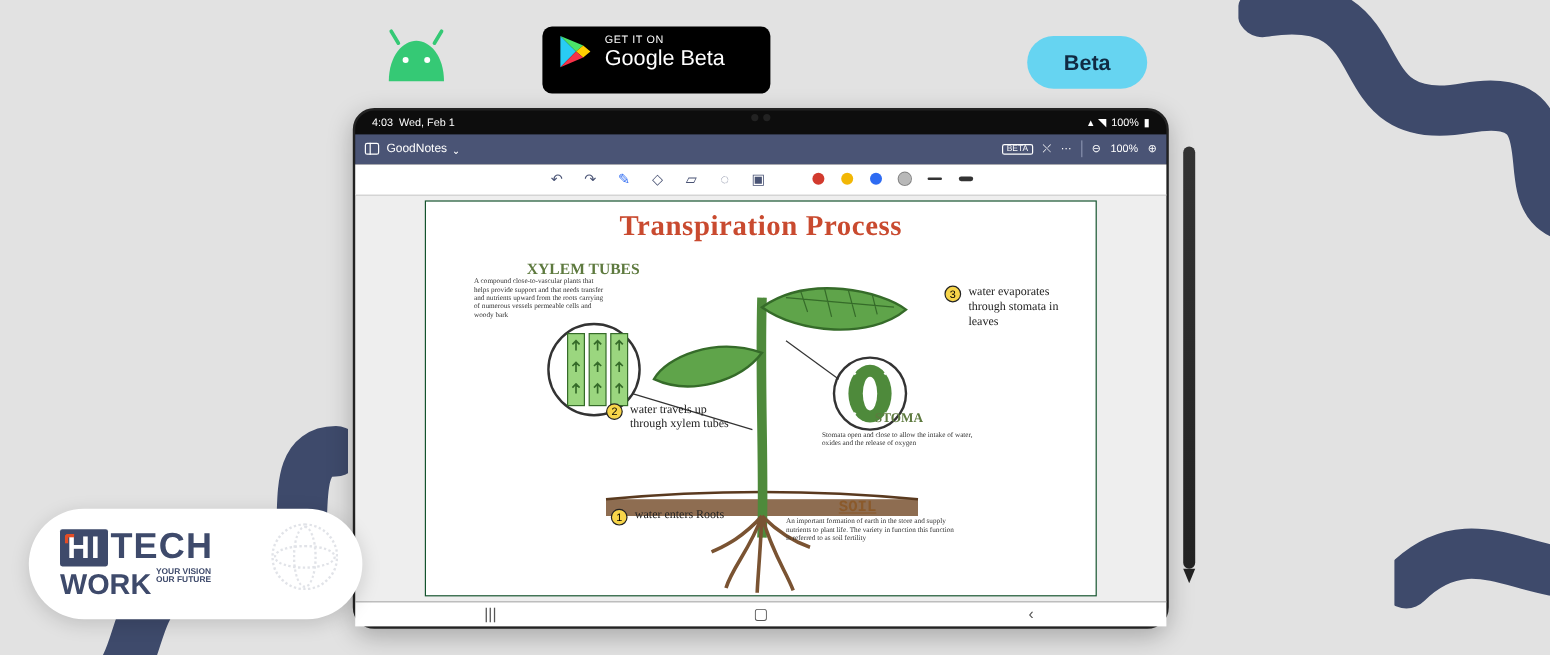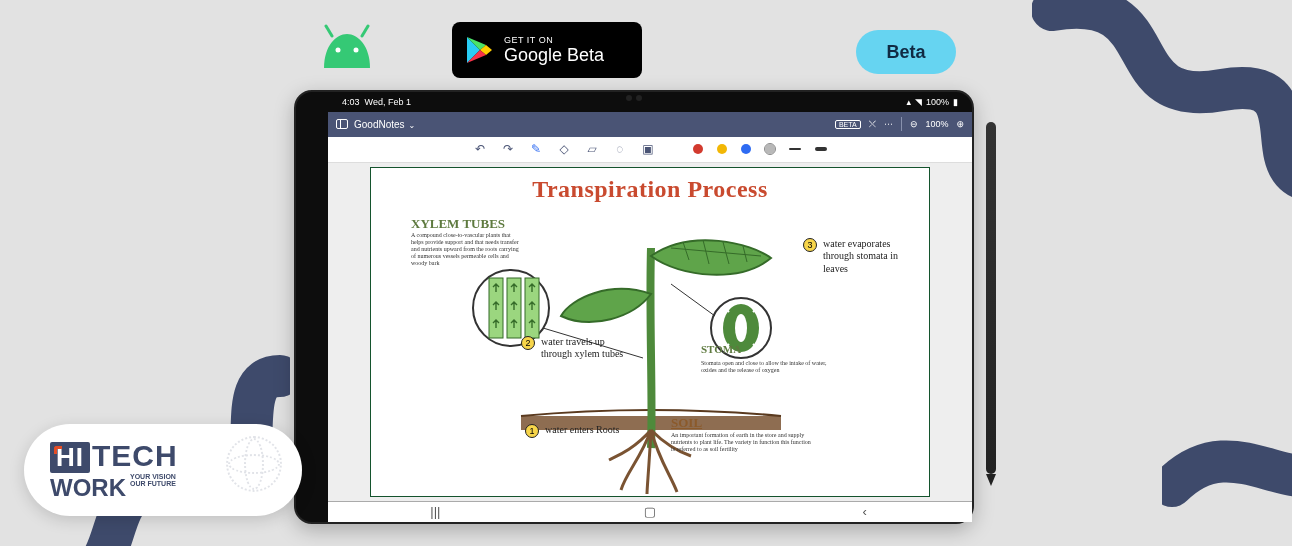--- a/index.html
+++ b/index.html
@@ -14,33 +14,33 @@
   .squiggle { position:absolute; stroke:#3E4A6B; fill:none; stroke-width:42; stroke-linecap:round; }
   #sq-right { top:-20px; right:-60px; }
   #sq-left  { bottom:-60px; left:-10px; }
   #sq-rb    { bottom:20px; right:-70px; }
 
   
   .top-row { position:absolute; top:22px; left:0; width:100%; height:70px; }
   .android-icon { position:absolute; left:318px; top:2px; }
   .play-badge   { position:absolute; left:452px; top:0; width:190px; height:56px;
                   background:#000; border-radius:8px; color:#fff;
-                  display:flex; align-items:center; padding:6px 12px; }
+                  display:flex; align-items:flex-start; padding:6px 12px; }
   .play-badge .tri { width:30px; height:30px; margin-right:10px; position:relative; }
   .play-badge .txt small { font-size:9px; letter-spacing:.5px; display:block; }
   .play-badge .txt span  { font-size:18px; font-weight:500; }
   .beta-badge { position:absolute; left:856px; top:8px; width:100px; height:44px;
                 background:#66D4F1; border-radius:22px; display:flex;
                 align-items:center; justify-content:center;
                 font-weight:700; font-size:18px; color:#102A43; }
 
   
   .tablet { position:absolute; top:90px; left:294px; width:680px; height:434px;
             background:#0D0D0D; border-radius:18px; border:2px solid #222;
-            box-shadow:0 6px 20px rgba(0,0,0,.25); display:flex; flex-direction:column;padding-left:32px; }
+            box-shadow:0 6px 20px rgba(0,0,0,.25); display:flex; flex-direction:column; }
   .statusbar { height:20px; color:#fff; font-size:9px; display:flex;
                align-items:center; justify-content:space-between; padding:4px 14px; }
   .statusbar .right { display:flex; gap:4px; align-items:center; }
   .camera-notch { position:absolute; top:3px; left:50%; transform:translateX(-50%);
                   width:24px; height:6px; display:flex; gap:4px; justify-content:center; }
   .camera-notch span{ width:6px; height:6px; border-radius:50%; background:#222; }
 
   .appbar { height:26px; background:#4A5475; color:#fff; font-size:10px;
             display:flex; align-items:center; padding:0 8px; }
   .appbar .title { margin-left:6px; display:flex; align-items:flex-end; gap:4px; }
@@ -58,25 +58,25 @@
                justify-content:center; color:#4A5475; font-size:12px; }
   .dot { width:10px; height:10px; border-radius:50%; }
   .dash { width:12px; height:3px; border-radius:2px; }
 
   .canvas { flex:1; background:#EEE; display:flex; justify-content:center;
             padding:4px 0; position:relative; }
   .page { width:560px; height:330px; background:#fff; position:relative;
           border:1px solid #14532d; overflow:hidden; }
   .page h1 { font-family: "Comic Sans MS", cursive; color:#C94A2F; font-size:24px;
              text-align:center; margin-top:8px; letter-spacing:.5px; }
-  .section-label { position:absolute; font-family:"Comic Sans MS",cursive; }
+  .section-label { position:absolute; font-family:"Comic Sans MS",cursive;margin-left:44px; }
   .xylem  { top:48px; left:40px; color:#5E7A3F; font-size:13px; font-weight:700; }
   .stoma  { top:175px; left:330px; color:#5E7A3F; font-size:11px; font-weight:700; }
   .soil   { top:247px; left:300px; color:#8B5A2B; font-size:13px; font-weight:700;
-            text-decoration:underline; }
+            text-decoration:underline;font-family:Liberation Mono, monospace; }
   .tiny   { position:absolute; font-size:6px; line-height:1.2; color:#333;
             font-family:cursive; max-width:110px; }
   .step   { position:absolute; font-family:cursive; font-size:10px; color:#222;
             max-width:90px; line-height:1.25; }
   .num    { width:14px; height:14px; border:1.5px solid #222; border-radius:50%;
             background:#F7D54A; display:inline-flex; align-items:center;
             justify-content:center; font-size:9px; margin-right:3px;
             position:absolute; }
 
   .navbar { height:22px; background:#fff; display:flex;

